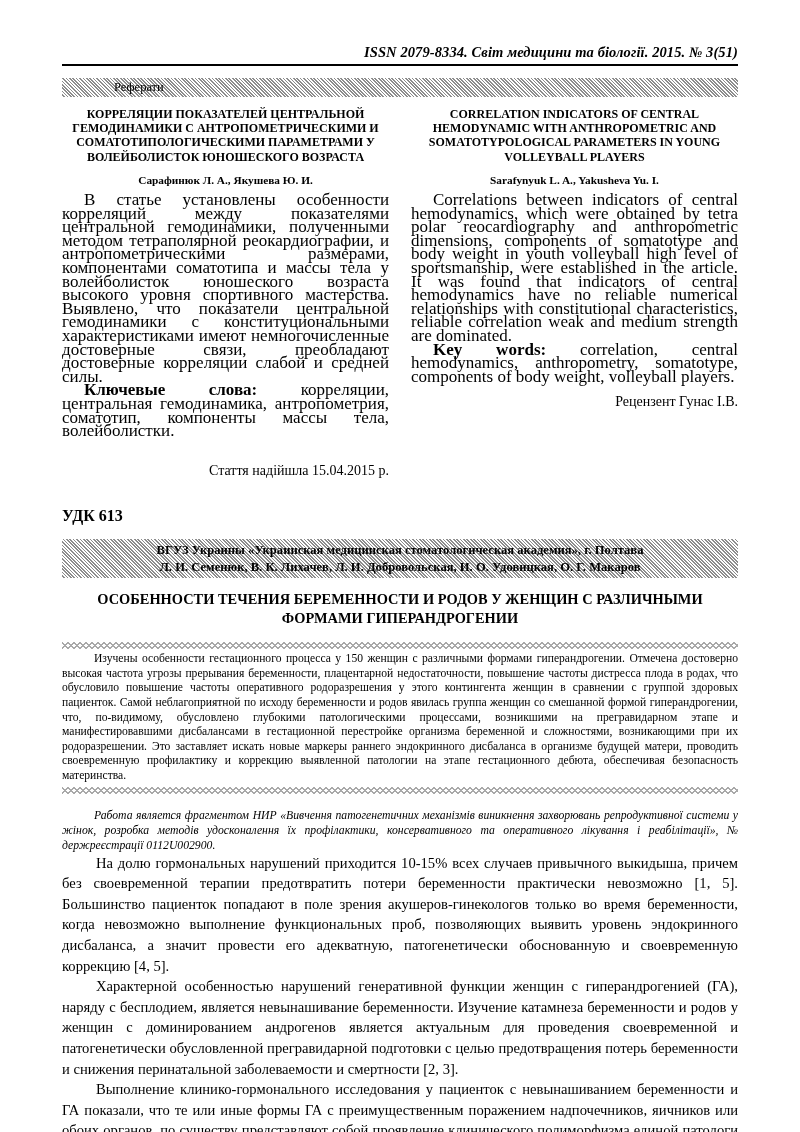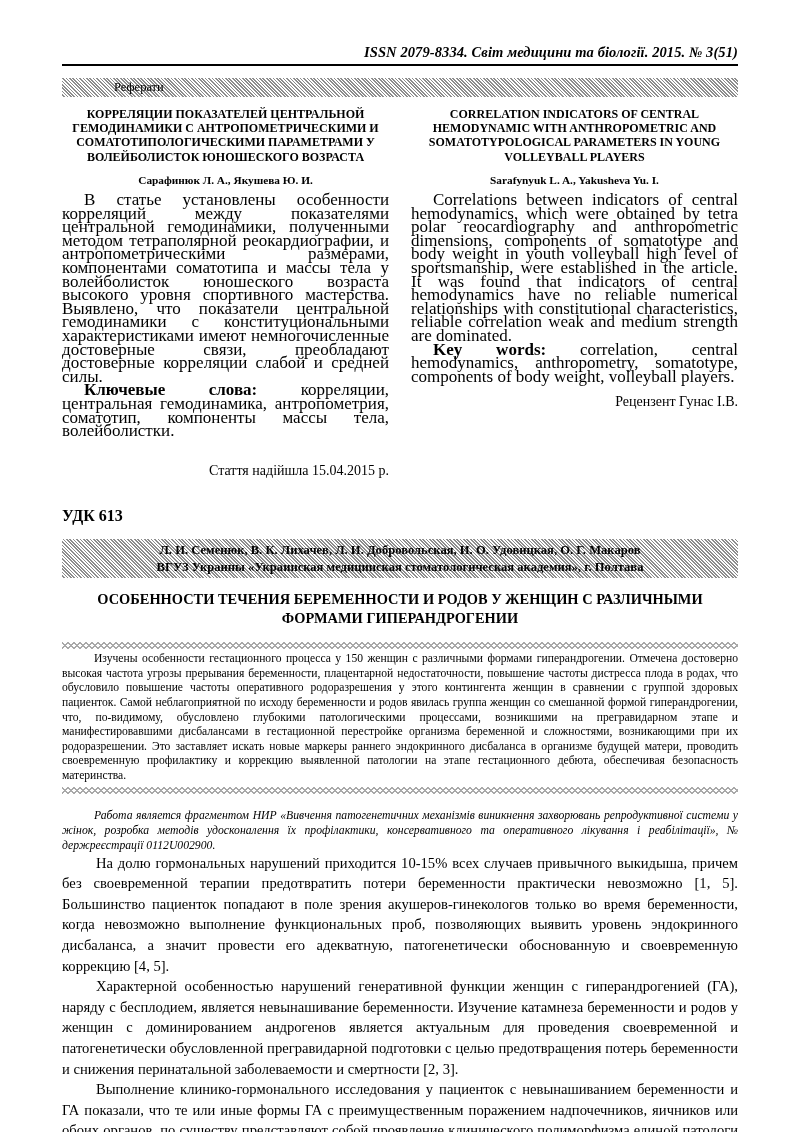--- a/index.html
+++ b/index.html
@@ -210,22 +210,22 @@
       <p class="abs-para">Correlations between indicators of central hemodynamics, which were obtained by tetra polar reocardiography and anthropometric dimensions, components of somatotype and body weight in youth volleyball high level of sportsmanship, were established in the article. It was found that indicators of central hemodynamics have no reliable numerical relationships with constitutional characteristics, reliable correlation weak and medium strength are dominated.</p>
       <p class="abs-para kw"><b>Key words:</b><span> correlation, central hemodynamics, anthropometry, somatotype, components of body weight, volleyball players.</span></p>
       <div class="abs-foot">Рецензент Гунас І.В.</div>
     </div>
 
   </div>
 
   <div class="udc">УДК 613</div>
 
   <div class="hatch-bar authors-bar">
+    <div class="bar-text">ВГУЗ Украины «Украинская медицинская стоматологическая академия», г. Полтава</div>
     <div class="bar-text">Л. И. Семенюк, В. К. Лихачев, Л. И. Добровольская, И. О. Удовицкая, О. Г. Макаров</div>
-    <div class="bar-text">ВГУЗ Украины «Украинская медицинская стоматологическая академия», г. Полтава</div>
   </div>
 
   <div class="main-title">ОСОБЕННОСТИ ТЕЧЕНИЯ БЕРЕМЕННОСТИ И РОДОВ У ЖЕНЩИН С РАЗЛИЧНЫМИ ФОРМАМИ ГИПЕРАНДРОГЕНИИ</div>
 
   <div class="wavy"></div>
   <div class="ru-abstract">
     <p>Изучены особенности гестационного процесса у 150 женщин с различными формами гиперандрогении. Отмечена достоверно высокая частота угрозы прерывания беременности, плацентарной недостаточности, повышение частоты дистресса плода в родах, что обусловило повышение частоты оперативного родоразрешения у этого контингента женщин в сравнении с группой здоровых пациенток. Самой неблагоприятной по исходу беременности и родов явилась группа женщин со смешанной формой гиперандрогении, что, по-видимому, обусловлено глубокими патологическими процессами, возникшими на прегравидарном этапе и манифестировавшими дисбалансами в гестационной перестройке организма беременной и сложностями, возникающими при их родоразрешении. Это заставляет искать новые маркеры раннего эндокринного дисбаланса в организме будущей матери, проводить своевременную профилактику и коррекцию выявленной патологии на этапе гестационного дебюта, обеспечивая безопасность материнства.</p>
   </div>
   <div class="wavy"></div>
 

